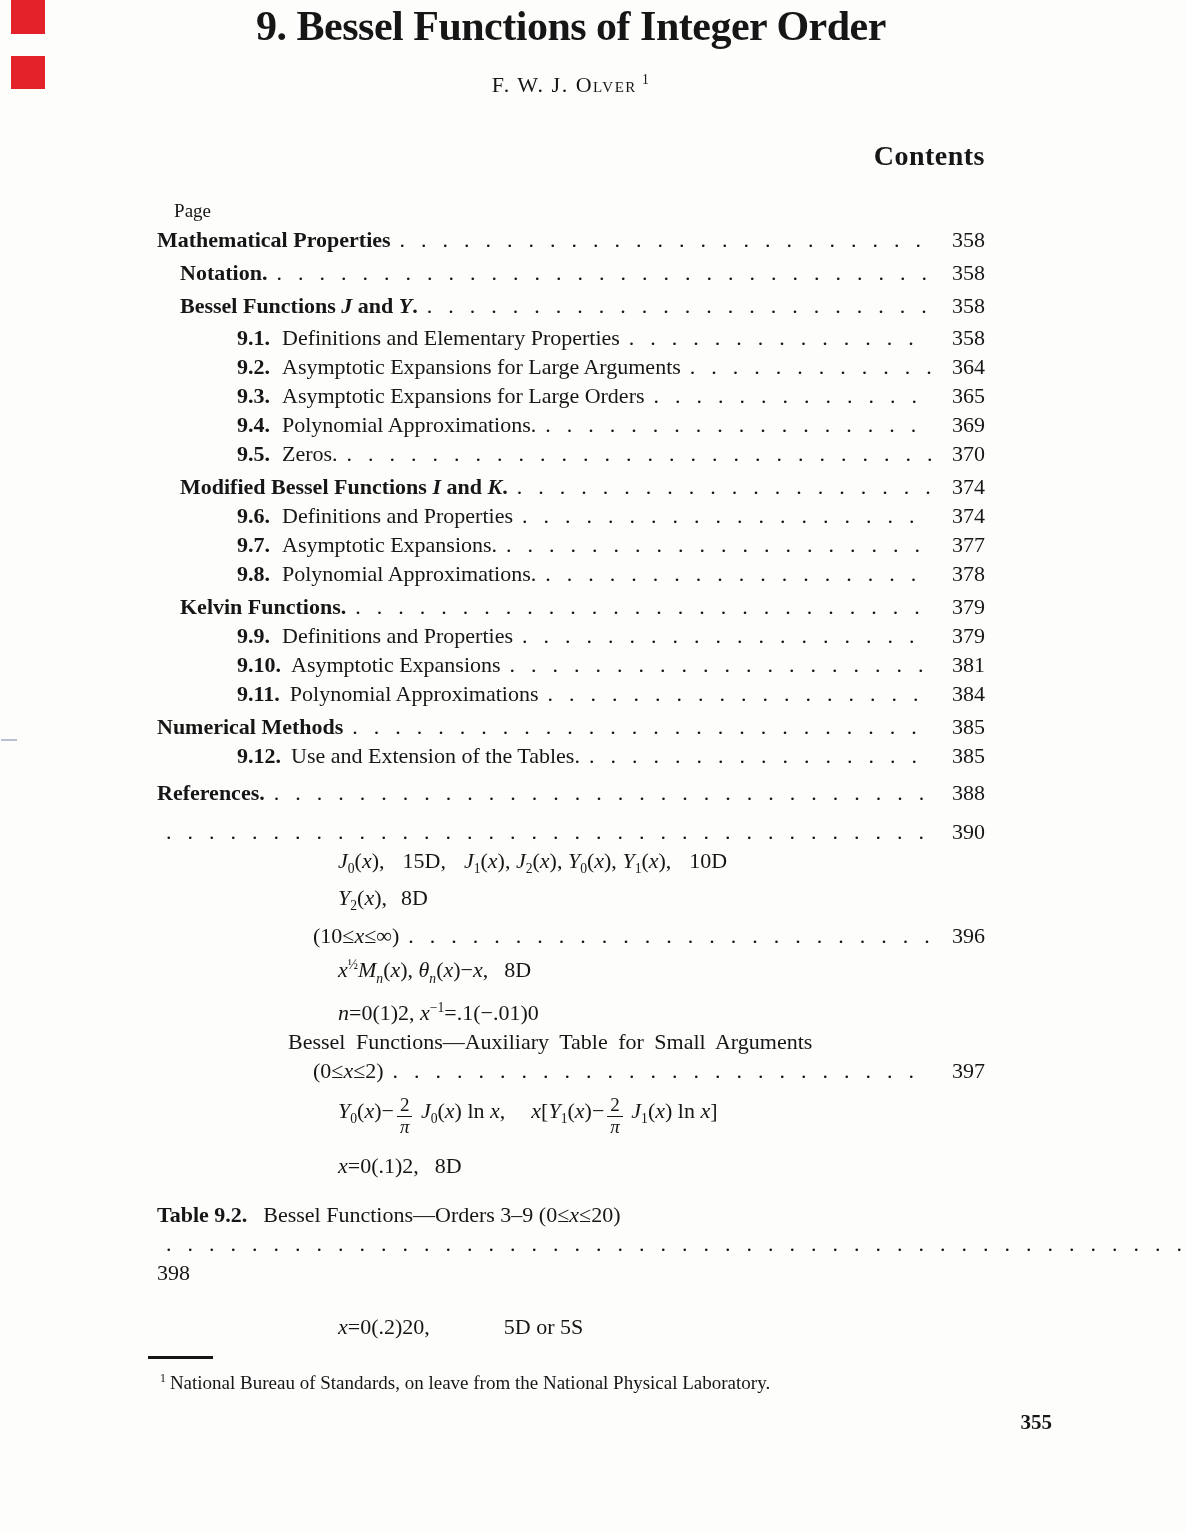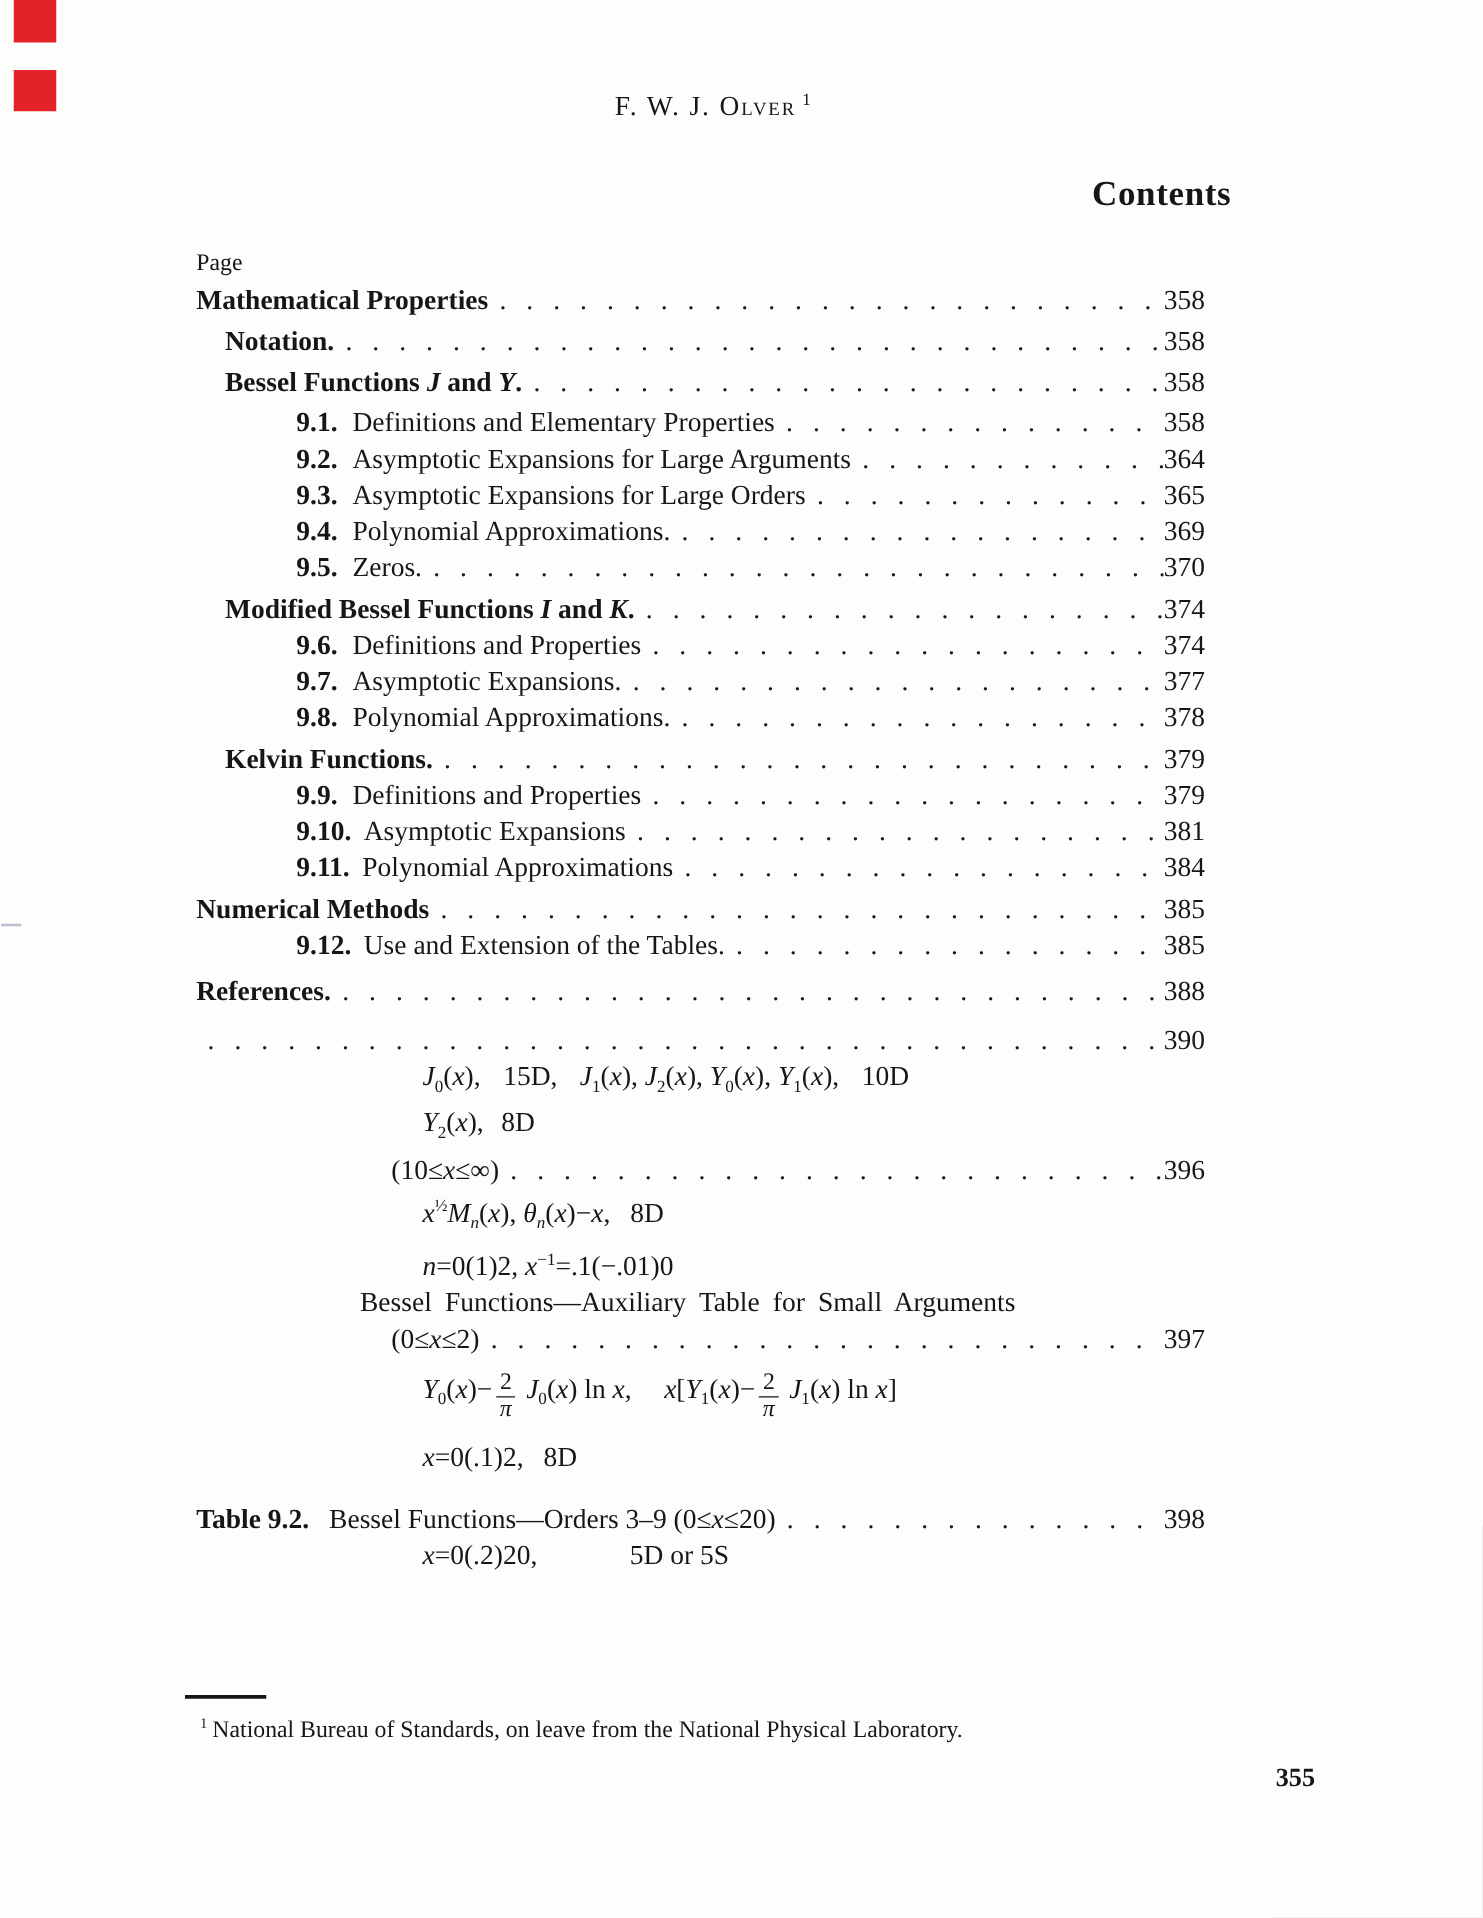--- a/index.html
+++ b/index.html
@@ -29,54 +29,55 @@
     position:absolute;left:157px;width:828px;top:140px;text-align:right;
     font-size:28px;font-weight:bold;letter-spacing:.5px;
   }
   .toc{position:absolute;left:157px;top:196px;width:828px;font-size:22px;}
   .trow{display:flex;align-items:baseline;line-height:29px;}
   .tlabel{white-space:pre;flex:0 0 auto;}
   .dots{
     flex:1 1 auto;min-width:0;overflow:hidden;white-space:nowrap;
     letter-spacing:16px;padding-left:9px;
   }
-  .pnum{flex:0 0 54px;}
+  .pnum{flex:0 0 54px;text-align:right;}
   .phead{font-size:19px;}
   .bb{font-weight:bold;}
   .it{font-style:italic;}
   sub{font-size:0.62em;}
   sup{font-size:0.62em;}
   .sp{display:inline-block;height:1px;}
   .i1{padding-left:23px;}
   .i2{padding-left:80px;}
   .id{padding-left:131px;word-spacing:5px;}
   .ip{padding-left:156px;}
   .is{padding-left:181px;}
   .g3{margin-top:3px;}.g4{margin-top:4px;}.g6{margin-top:6px;}
-  .g8{margin-top:8px;}.g10{margin-top:10px;}.g20{margin-top:20px;}
+  .g8{margin-top:8px;}.g10{margin-top:10px;}.g20{margin-top:20px;flex-direction:column;}
   .tall{line-height:52px;}
   .frac{
     display:inline-block;vertical-align:-15px;text-align:center;
     font-size:19px;line-height:1.08;margin:0 3px;
   }
   .frac .fn{display:block;padding:0 3px;}
   .frac .fd{display:block;padding:0 3px;border-top:1.5px solid #161616;font-style:italic;}
   .fn-rule{position:absolute;left:148px;top:1356px;width:65px;height:3px;background:#161616;}
   .fnote{position:absolute;left:160px;top:1372px;width:820px;font-size:19px;}
   .fnote sup{margin-right:4px;}
   .folio{position:absolute;right:134px;top:1410px;font-size:21px;font-weight:bold;}
 </style>
 </head>
 <body>
 
 <div class="page">
   <div class="red-mark m1"></div>
   <div class="red-mark m2"></div>
   <div class="margin-dash"></div>
 
+  <div class="title">9. Bessel Functions of Integer Order</div>
 
   <div class="author"><span>F. W. J. </span><span class="sc">Olver</span><sup>1</sup></div>
 
   <div class="contents">Contents</div>
 
   <div class="toc">
       <div class="trow ">
         <span class="tlabel"></span>
         <span class="pnum phead">Page</span>
       </div>

